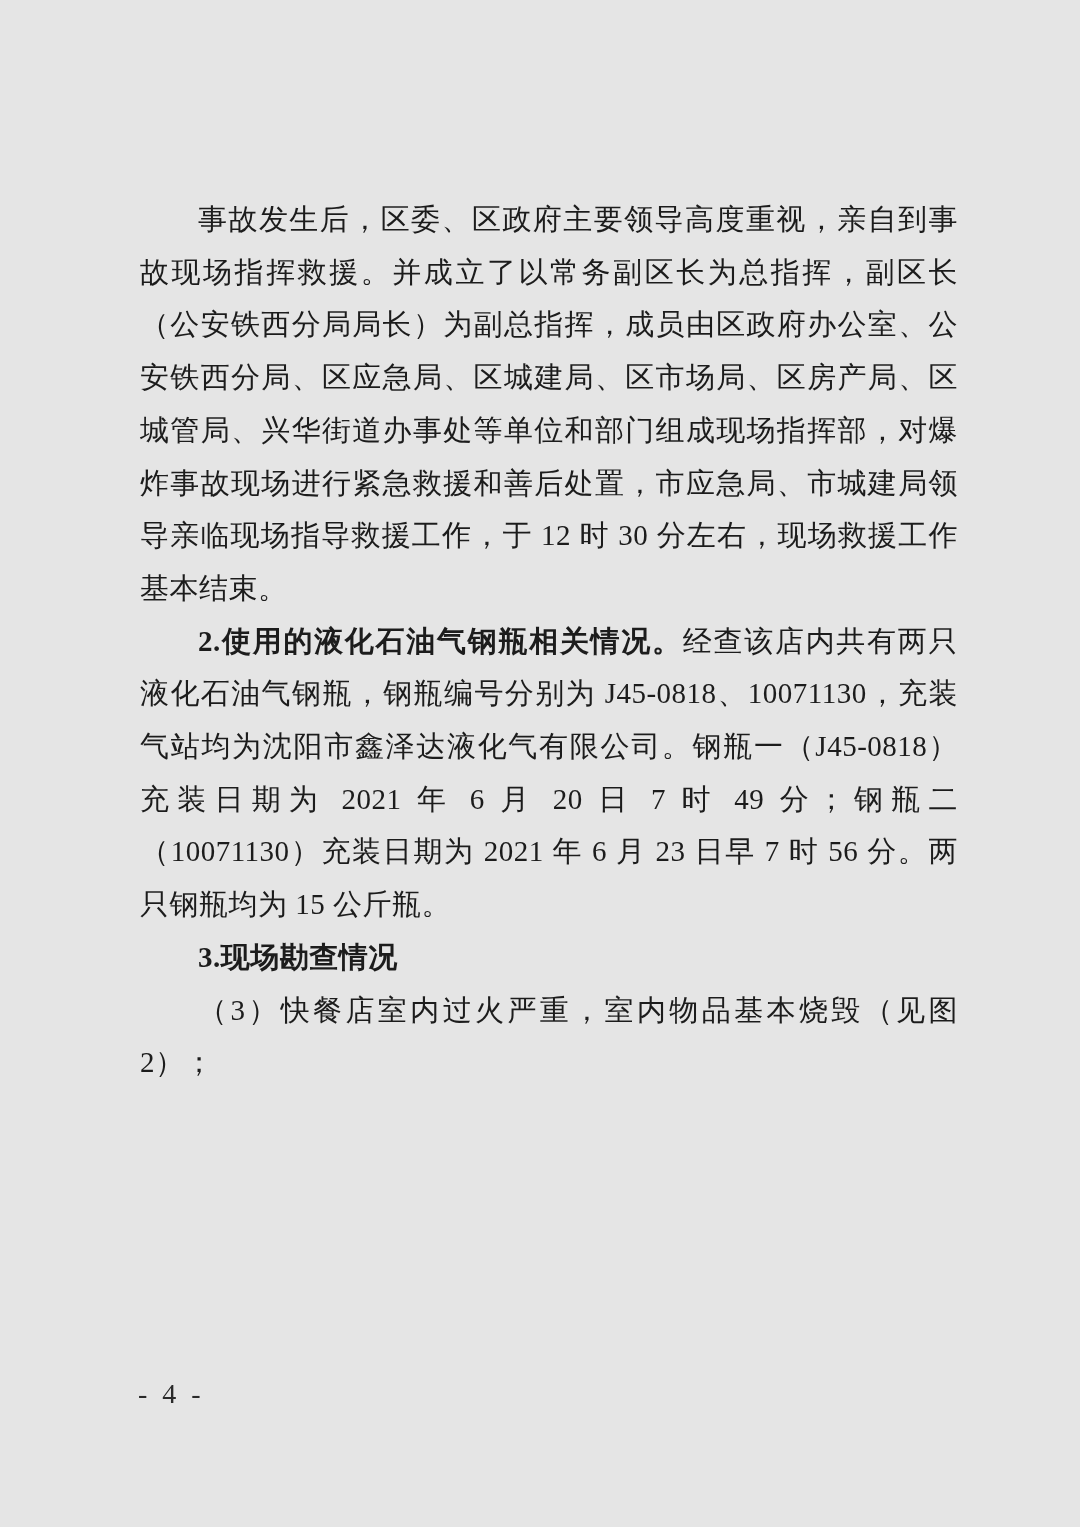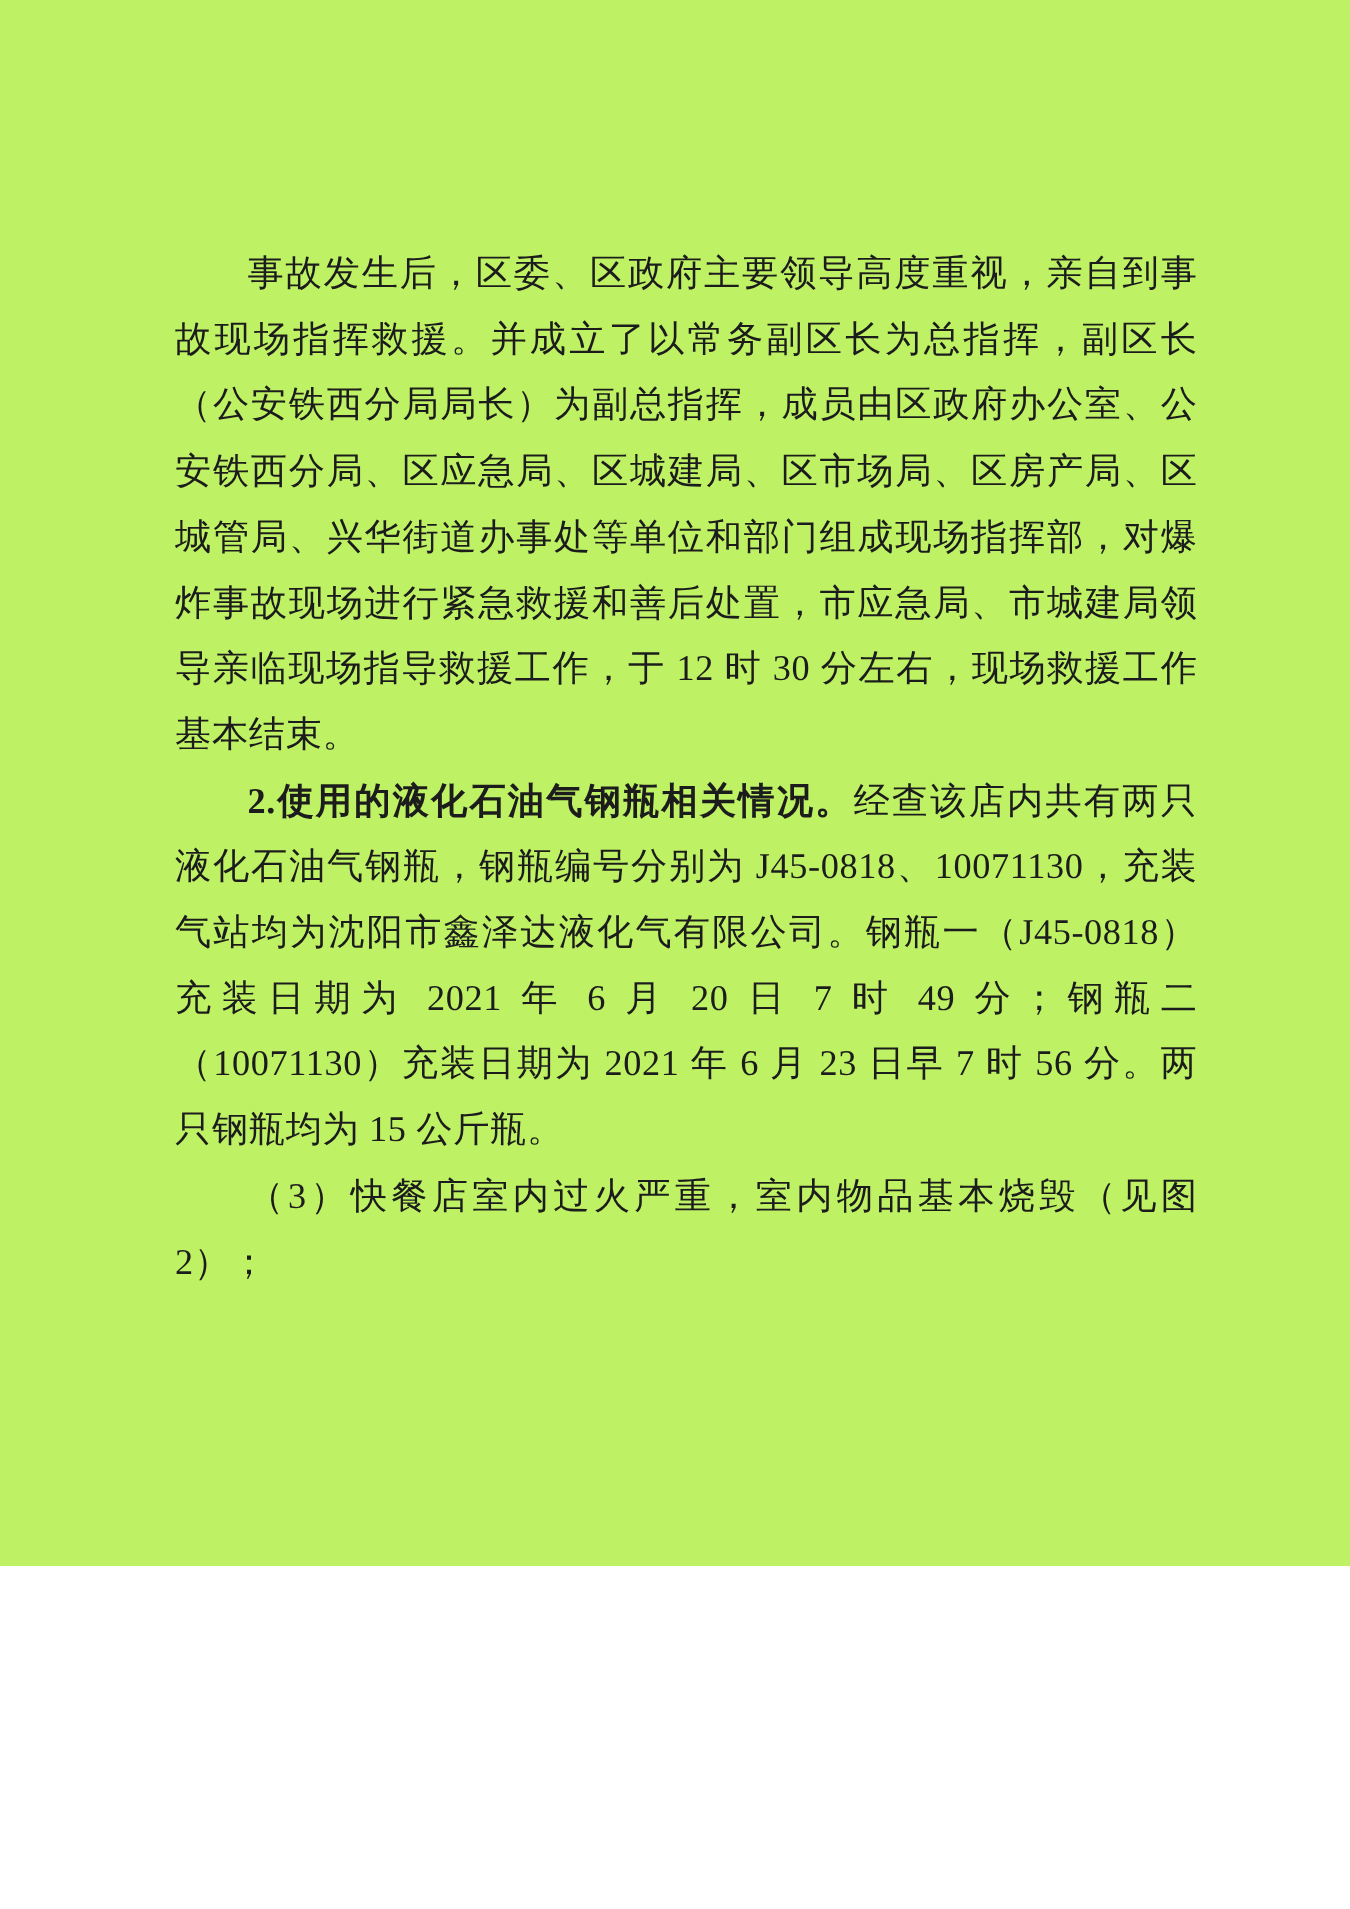--- a/index.html
+++ b/index.html
@@ -3,22 +3,22 @@
 <meta charset="utf-8">
 <style>
   html, body {
     margin: 0;
     padding: 0;
     background: #ffffff;
   }
   .page {
     position: relative;
     width: 1080px;
-    height: 1253px;
-    background: #bef264;
+    height: 1527px;
+    background: #e5e5e5;
     overflow: hidden;
     font-family: "Liberation Serif", "DejaVu Serif", serif;
     color: #1c1c1c;
   }
   .text-block {
     position: absolute;
     left: 140px;
     top: 193px;
     width: 818px;
     font-size: 29px;
@@ -49,20 +49,21 @@
 
 <div class="page">
 
   <div class="text-block">
 
     <p><span>事故发生后，区委、区政府主要领导高度重视，亲自到事故现场指挥救援。并成立了以常务副区长为总指挥，副区长（公安铁西分局局长）为副总指挥，成员由区政府办公室、公安铁西分局、区应急局、区城建局、区市场局、区房产局、区城管局、兴华街道办事处等单位和部门组成现场指挥部，对爆炸事故现场进行紧急救援和善后处置，市应急局、市城建局领导亲临现场指导救援工作，于 12 时 30 分左右，现场救援工作基本结束。</span></p>
 
     <p><span class="lead-bold">2.使用的液化石油气钢瓶相关情况。</span><span>经查该店内共有两只液化石油气钢瓶，钢瓶编号分别为 J45-0818、10071130，充装气站均为沈阳市鑫泽达液化气有限公司。钢瓶一（J45-0818）充装日期为 2021 年 6 月 20 日 7 时 49 分；钢瓶二（10071130）充装日期为 2021 年 6 月 23 日早 7 时 56 分。两只钢瓶均为 15 公斤瓶。</span></p>
 
 
+    <p><span class="lead-bold">3.现场勘查情况</span></p>
 
 
 
     <p><span>（3）快餐店室内过火严重，室内物品基本烧毁（见图 2）；</span></p>
 
   </div>
 
   <div class="page-footer">- 4 -</div>
 
 </div>

